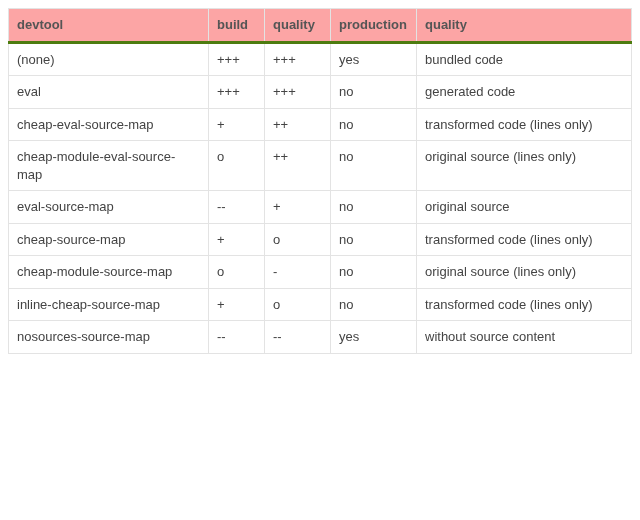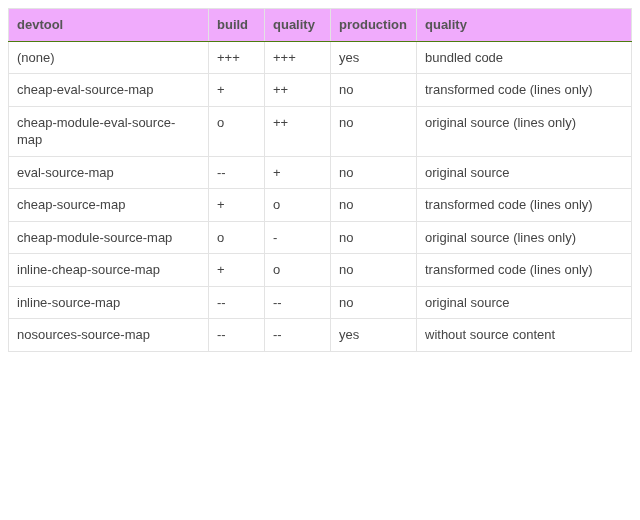--- a/index.html
+++ b/index.html
@@ -19,24 +19,24 @@
   }
   th, td {
     border: 1px solid #e3e3e3;
     padding: 7px 8px;
     text-align: left;
     vertical-align: top;
     word-wrap: break-word;
     line-height: 1.35;
   }
   th {
-    background: #f0abfc;
+    background: #fca5a5;
     color: #555;
     font-weight: 600;
-    border-bottom: 1px solid #4d7c0f;
+    border-bottom: 3px solid #4d7c0f;
   }
   .col-devtool { width: 200px; }
   .col-build { width: 56px; }
   .col-rebuild { width: 66px; }
   .col-prod { width: 86px; }
   .col-quality { }
 </style>
 </head>
 <body>
 
@@ -57,20 +57,27 @@
       <th>quality</th>
     </tr>
   </thead>
   <tbody>
       <tr>
         <td>(none)</td>
         <td>+++</td>
         <td>+++</td>
         <td>yes</td>
         <td>bundled code</td>
+      </tr>
+      <tr>
+        <td>eval</td>
+        <td>+++</td>
+        <td>+++</td>
+        <td>no</td>
+        <td>generated code</td>
       </tr>
       <tr>
         <td>cheap-eval-source-map</td>
         <td>+</td>
         <td>++</td>
         <td>no</td>
         <td>transformed code (lines only)</td>
       </tr>
       <tr>
         <td>cheap-module-eval-source-map</td>
@@ -101,27 +108,20 @@
         <td>original source (lines only)</td>
       </tr>
       <tr>
         <td>inline-cheap-source-map</td>
         <td>+</td>
         <td>o</td>
         <td>no</td>
         <td>transformed code (lines only)</td>
       </tr>
       <tr>
-        <td>inline-source-map</td>
-        <td>--</td>
-        <td>--</td>
-        <td>no</td>
-        <td>original source</td>
-      </tr>
-      <tr>
         <td>nosources-source-map</td>
         <td>--</td>
         <td>--</td>
         <td>yes</td>
         <td>without source content</td>
       </tr>
     </tbody>
 </table>
 
 </body></html>

